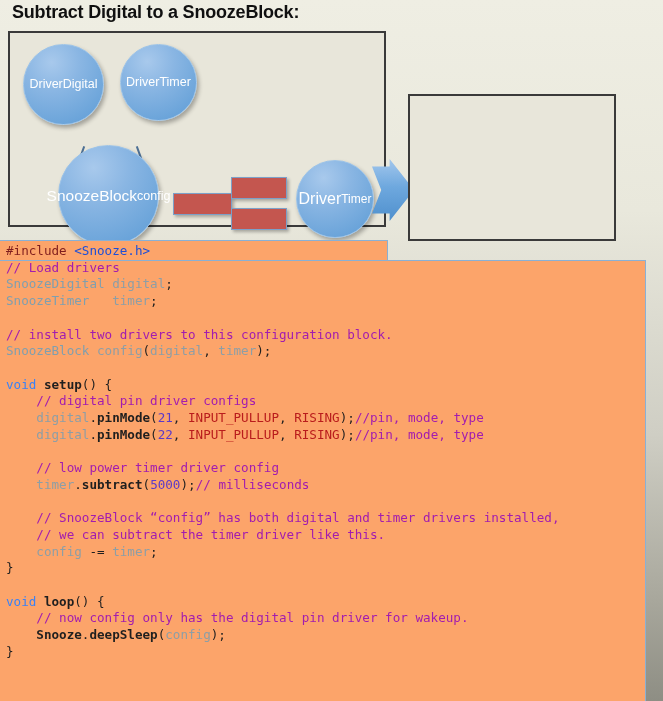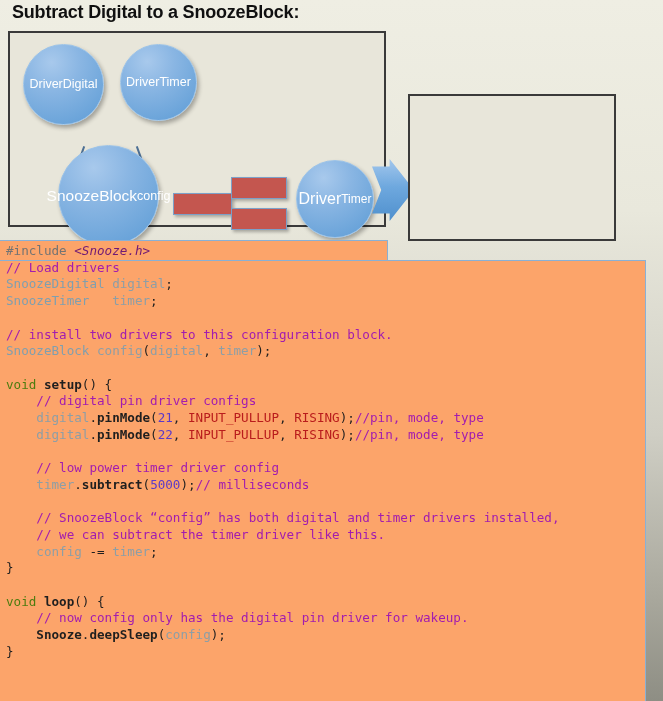--- a/index.html
+++ b/index.html
@@ -119,26 +119,26 @@
   #code-text {
     position: absolute;
     left: 6px; top: 3px;
     width: 650px;
     font-family: "DejaVu Sans Mono", "Liberation Mono", monospace;
     font-size: 12.6px;
     line-height: 16.7px;
     white-space: pre;
     color: #000000;
   }
-  .tok-pre  { color: #737373; margin-top: 44px; }            
-  .tok-str  { color: #701a75; font-style: italic; }            
+  .tok-pre  { color: #7f1d1d; margin-top: 44px; }            
+  .tok-str  { color: #1d4ed8; }            
   .tok-cmt  { color: #a21caf; }            
   .tok-type { color: #7f9faf; }            
   .tok-id   { color: #8d9ea6; }            
-  .tok-kw   { color: #4d7c0f; }            
+  .tok-kw   { color: #3b82f6; }            
   .tok-fn   { color: #1f1f1f; font-weight: bold; }
   .tok-num  { color: #5b39c9; }            
   .tok-plain{ color: #1f1f1f; }
   .tok-const{ color: #b91c1c; }            
 </style>
 </head>
 <body>
 
 <div id="title">Subtract Digital to a SnoozeBlock:</div>
 

